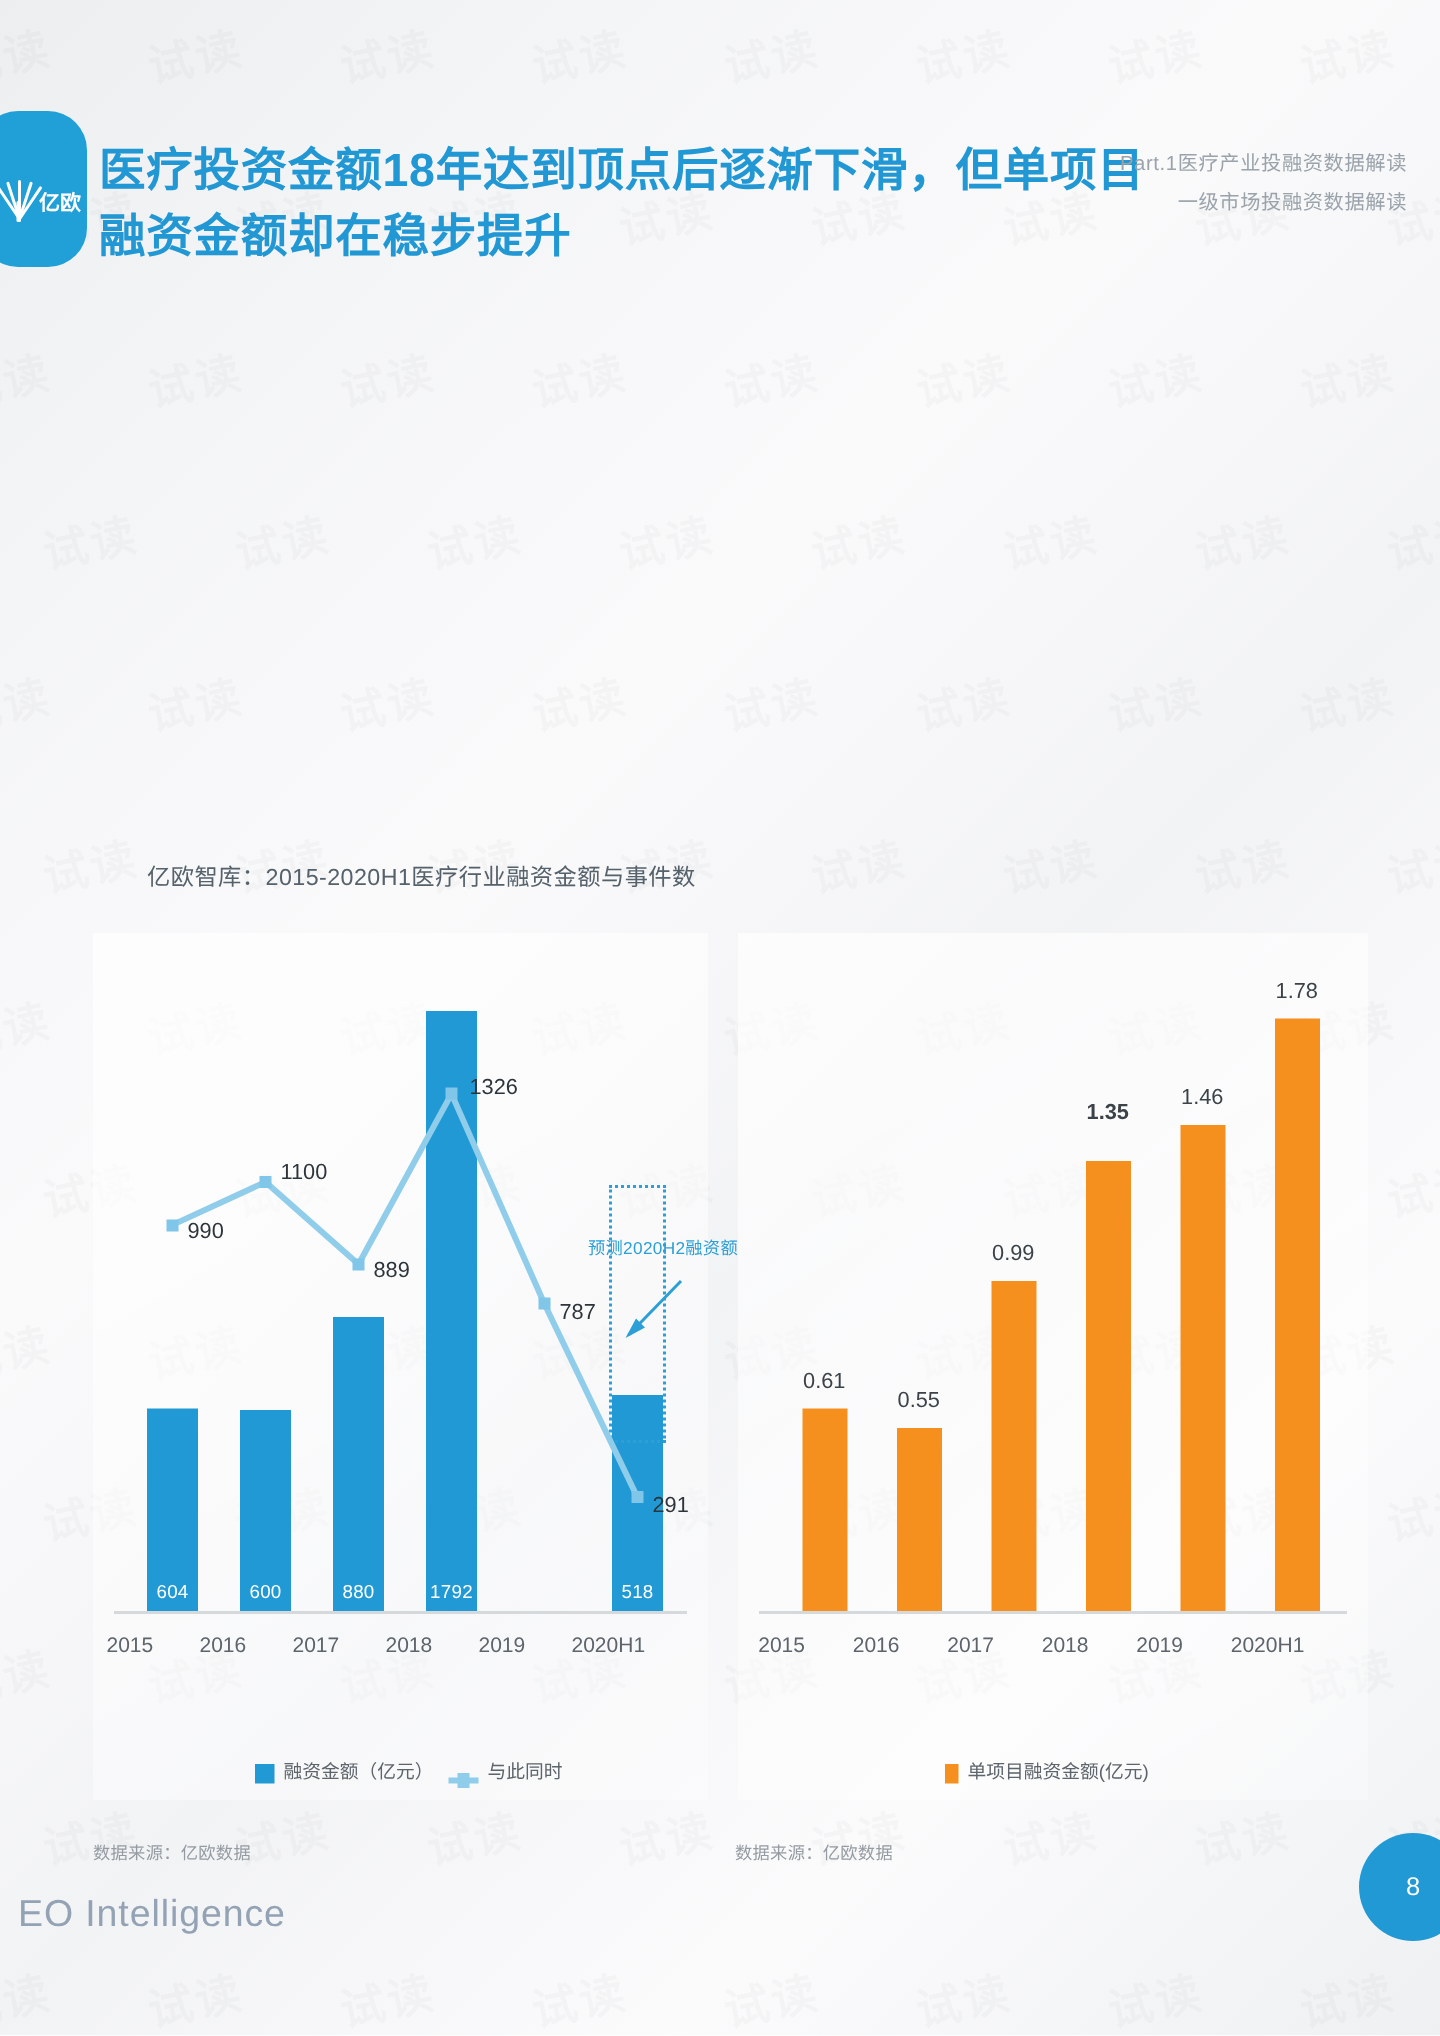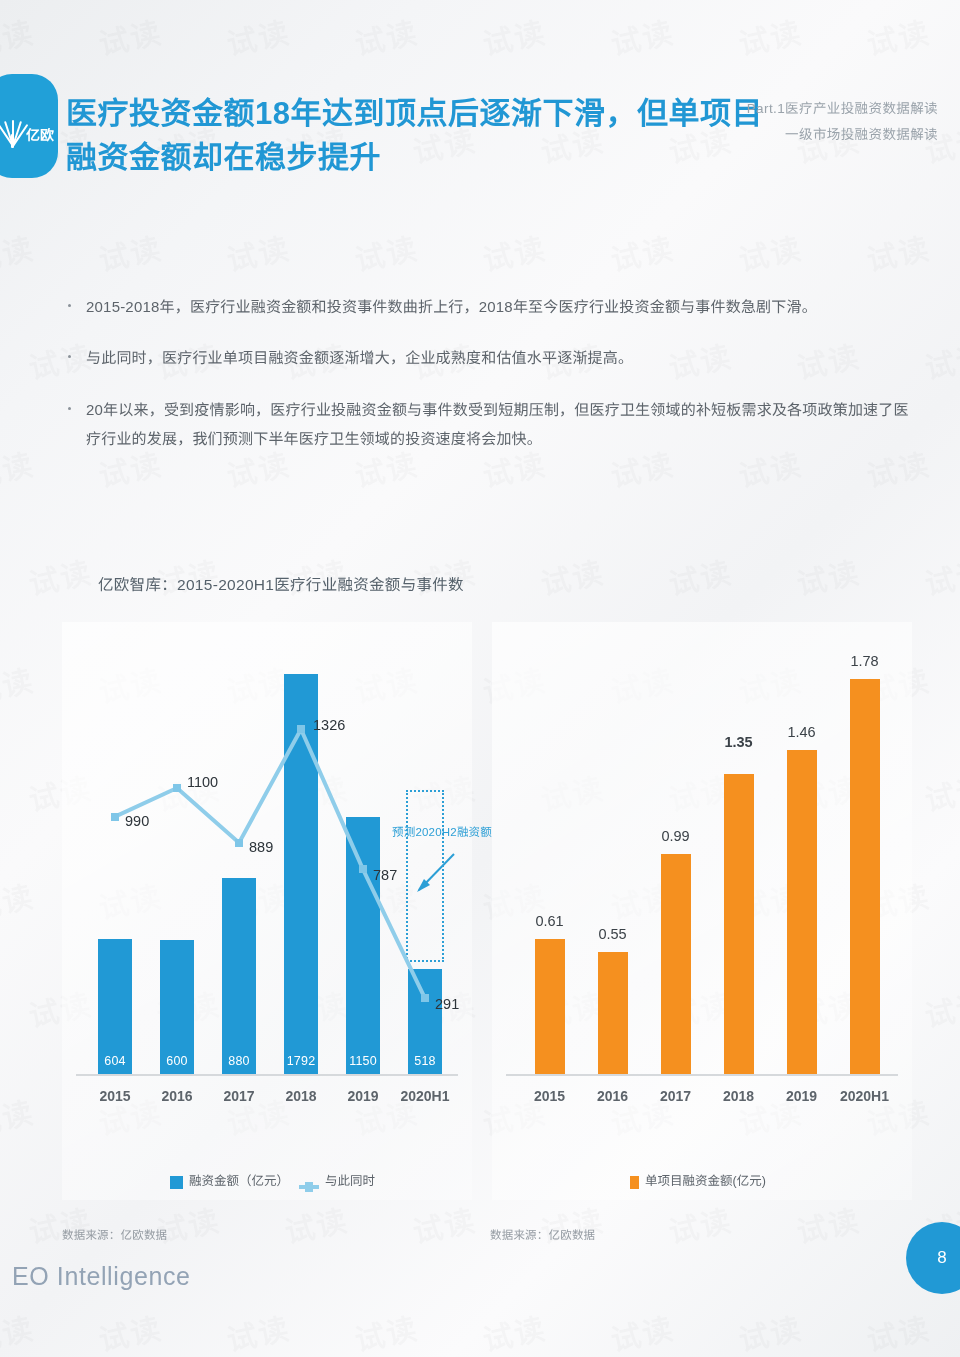--- a/index.html
+++ b/index.html
@@ -133,22 +133,22 @@
   .bar-inlabel{
     position:absolute;bottom:6px;left:0;right:0;
     text-align:center;color:#fff;font-size:12.5px;letter-spacing:.2px;
   }
   .bar-toplabel{
     position:absolute;left:-14px;right:-14px;
     text-align:center;color:#3b4248;font-size:14.5px;
   }
 
   .xtick{
-    position:absolute;text-align:center;
-    color:#5d646b;font-size:14px;font-weight:bold;
+    position:absolute;
+    color:#5d646b;font-size:14px;
   }
 
   .ghostbar{
     position:absolute;
     border:2px dotted #2c9fd6;
     background:transparent;
   }
 
   .linept{
     position:absolute;width:8px;height:8px;
@@ -320,25 +320,20 @@
       <span class="lg-text">亿欧</span>
     </div>
   </div>
 
   <div id="title">医疗投资金额18年达到顶点后逐渐下滑，但单项目融资金额却在稳步提升</div>
   <div id="subtitle">
     <div>Part.1医疗产业投融资数据解读</div>
     <div>一级市场投融资数据解读</div>
   </div>
 
-  <div id="bullets">
-    <div class="bullet">2015-2018年，医疗行业融资金额和投资事件数曲折上行，2018年至今医疗行业投资金额与事件数急剧下滑。</div>
-    <div class="bullet">与此同时，医疗行业单项目融资金额逐渐增大，企业成熟度和估值水平逐渐提高。</div>
-    <div class="bullet">20年以来，受到疫情影响，医疗行业投融资金额与事件数受到短期压制，但医疗卫生领域的补短板需求及各项政策加速了医疗行业的发展，我们预测下半年医疗卫生领域的投资速度将会加快。</div>
-  </div>
 
   <div class="chart-title" id="ct-left">亿欧智库：2015-2020H1医疗行业融资金额与事件数</div>
 
   <div class="panel" id="panelL">
     <div class="plot" id="plotL">
         <div class="axis-line" style="left: 14px; width: 382px; top: 452px;"></div>
         <div class="bar blue" style="left: 36px; width: 34px; height: 135px; bottom: 126px;">
           <div class="bar-inlabel">604</div>
         </div>
         <div class="xtick" style="left: 9px; width: 88px; top: 466px;">2015</div>
@@ -347,25 +342,22 @@
         </div>
         <div class="xtick" style="left: 71px; width: 88px; top: 466px;">2016</div>
         <div class="bar blue" style="left: 160px; width: 34px; height: 196px; bottom: 126px;">
           <div class="bar-inlabel">880</div>
         </div>
         <div class="xtick" style="left: 133px; width: 88px; top: 466px;">2017</div>
         <div class="bar blue" style="left: 222px; width: 34px; height: 400px; bottom: 126px;">
           <div class="bar-inlabel">1792</div>
         </div>
         <div class="xtick" style="left: 195px; width: 88px; top: 466px;">2018</div>
-        <div class="bar blue" style="left: 284px; width: 34px; height: 257px; bottom: 126px;">
-          <div class="bar-inlabel">1150</div>
-        </div>
         <div class="xtick" style="left: 257px; width: 88px; top: 466px;">2019</div>
-        <div class="bar blue" style="left: 346px; width: 34px; height: 105px; bottom: 126px;">
+        <div class="bar blue" style="left: 346px; width: 34px; height: 144px; bottom: 126px;">
           <div class="bar-inlabel">518</div>
         </div>
         <div class="xtick" style="left: 319px; width: 88px; top: 466px;">2020H1</div>
         <div class="ghostbar" style="left: 344px; width: 34px; top: 168px; height: 168px;"></div>
         <svg width="410" height="578" style="position: absolute; left: 0px; top: 0px;">
           <polyline points="53,194.59999999999997 115,166 177,220.85999999999999 239,107.24000000000001 301,247.38000000000002 363,376.34000000000003" fill="none" stroke="#8fcdea" stroke-width="4" stroke-linejoin="round"></polyline>
         </svg>
         <div class="linept" style="left: 49px; top: 190.6px;"></div>
         <div class="ptlabel" style="left: 63px; top: 190.6px;">990</div>
         <div class="linept" style="left: 111px; top: 162px;"></div>

